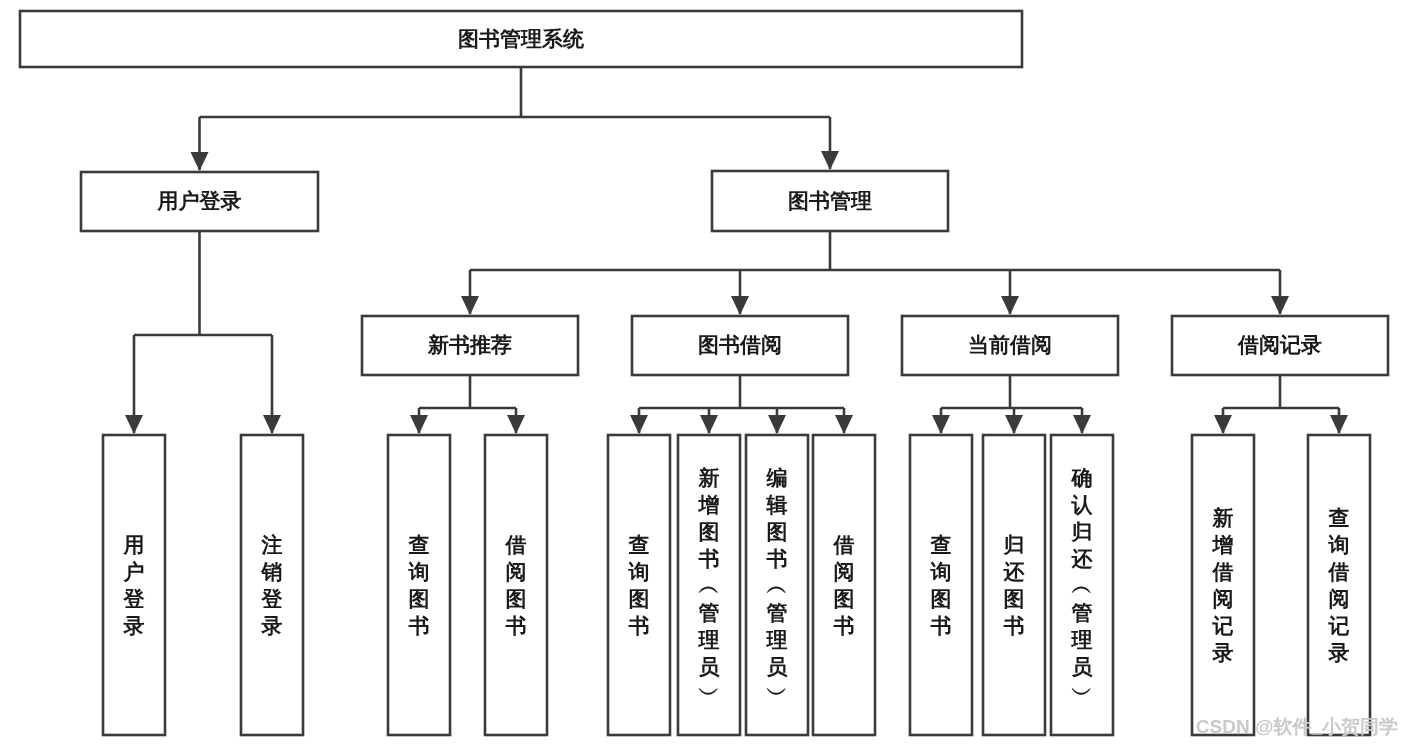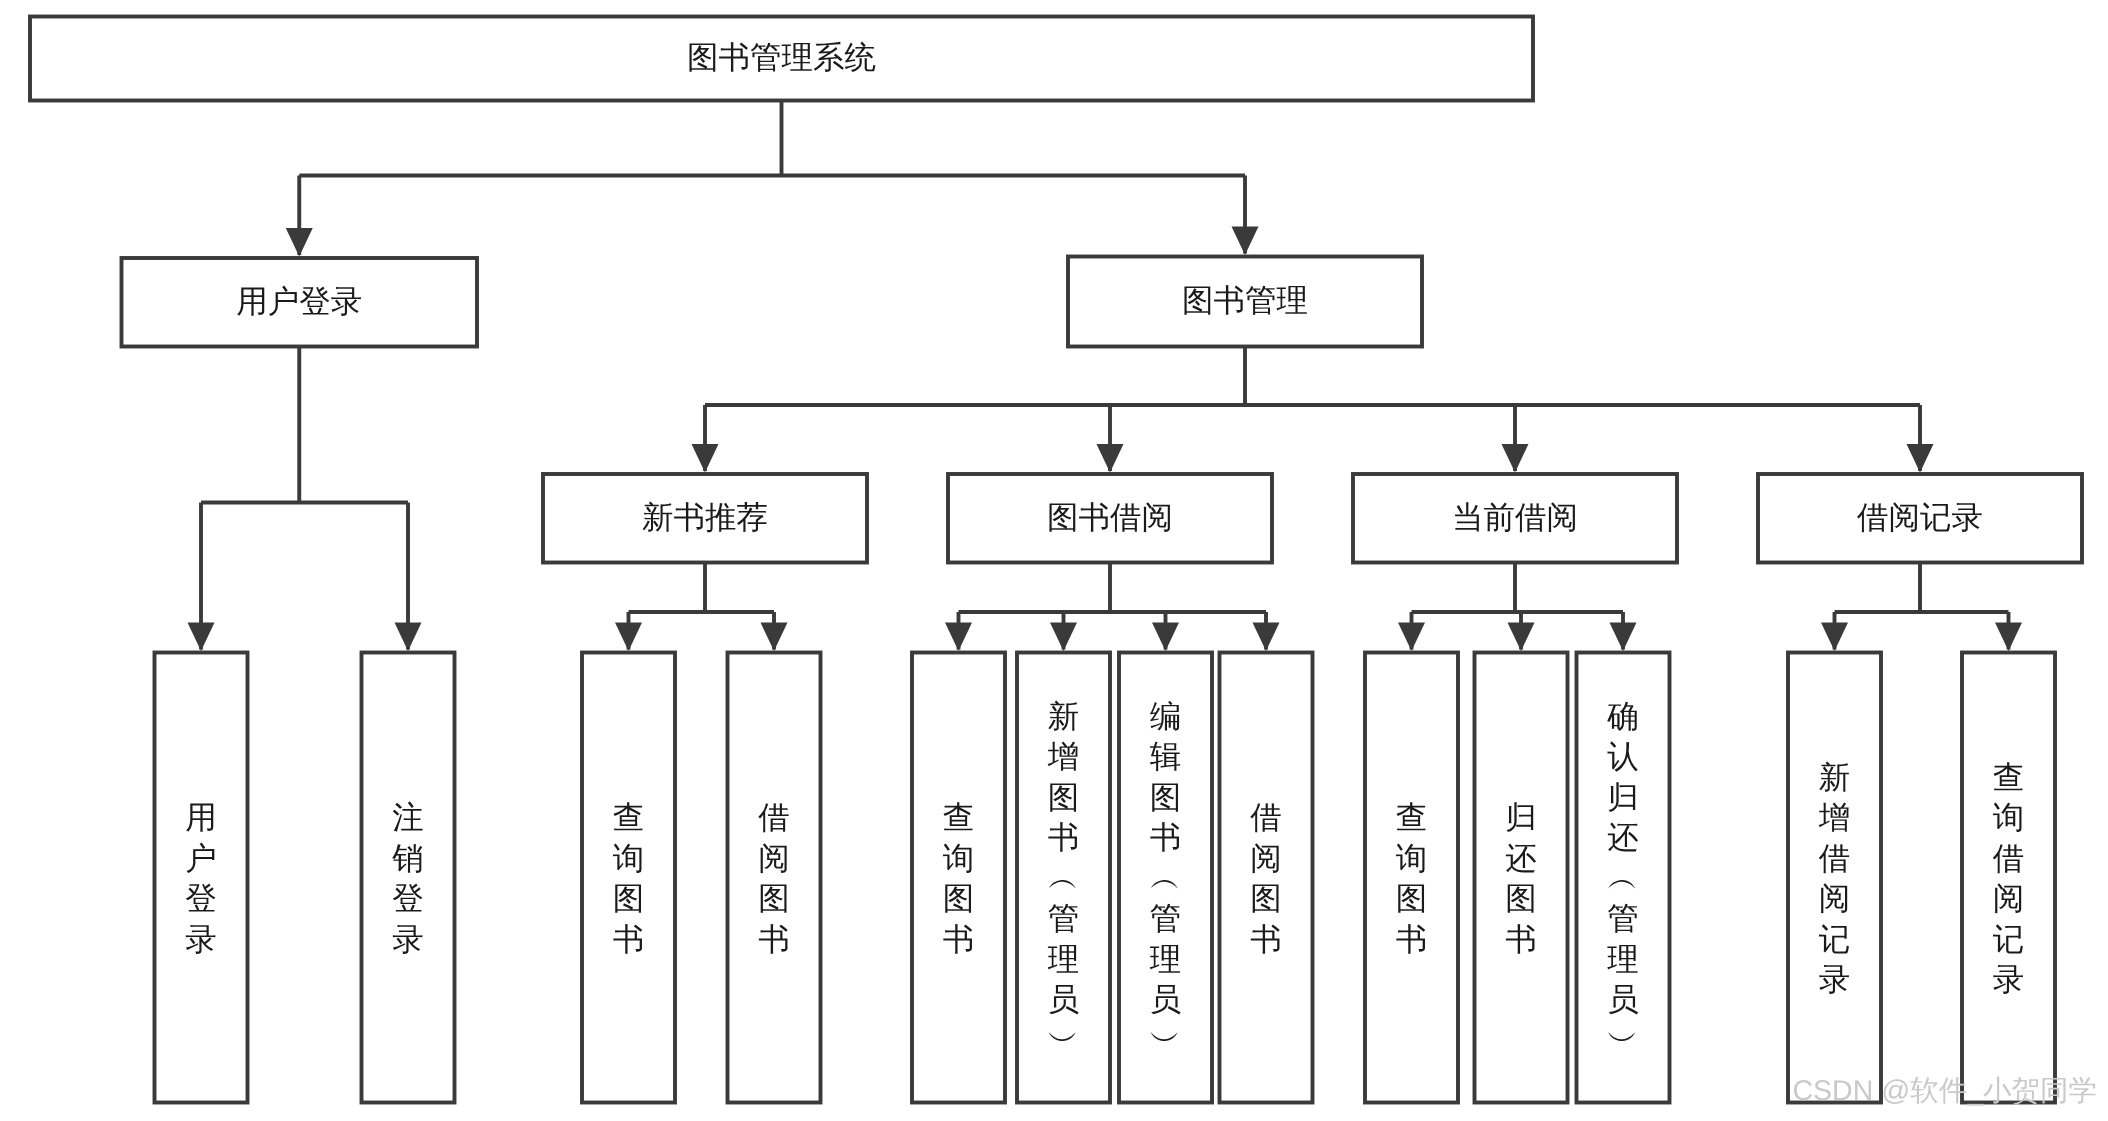--- a/index.html
+++ b/index.html
@@ -14,20 +14,21 @@
     font-family: "Liberation Sans", "DejaVu Sans", sans-serif;
     overflow: hidden;
     position: relative;
   }
   #diagram-root {
     position: absolute;
     left: 0;
     top: 0;
     width: 1405px;
     height: 747px;
+    font-weight: bold;
   }
   svg.diagram {
     display: block;
     width: 1405px;
     height: 747px;
     background: #ffffff;
   }
   .node-box {
     fill: #ffffff;
     stroke: #3a3a3a;

